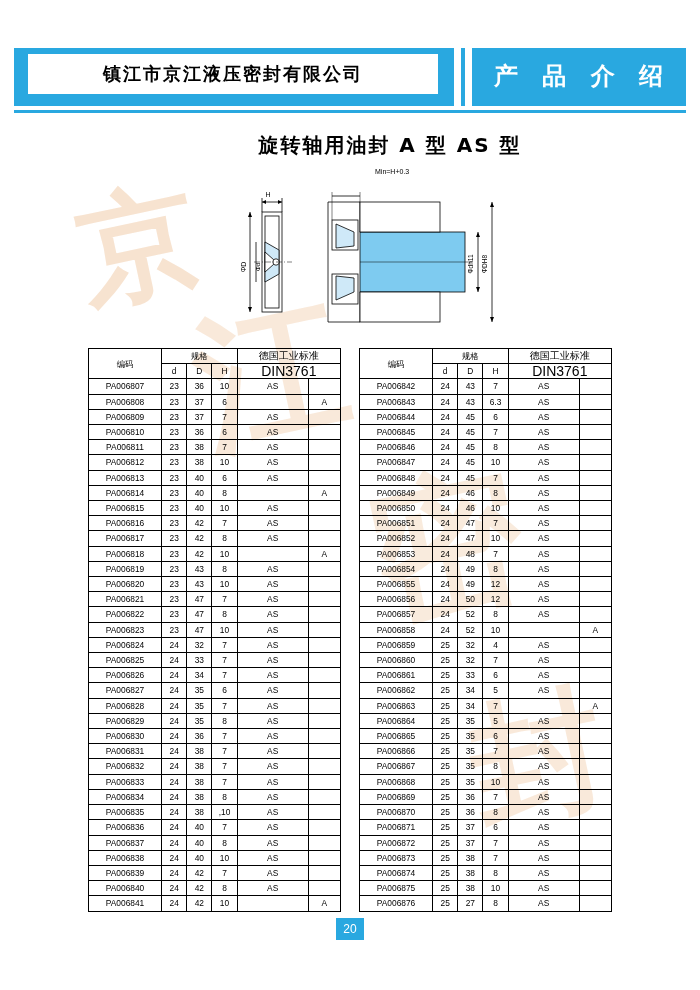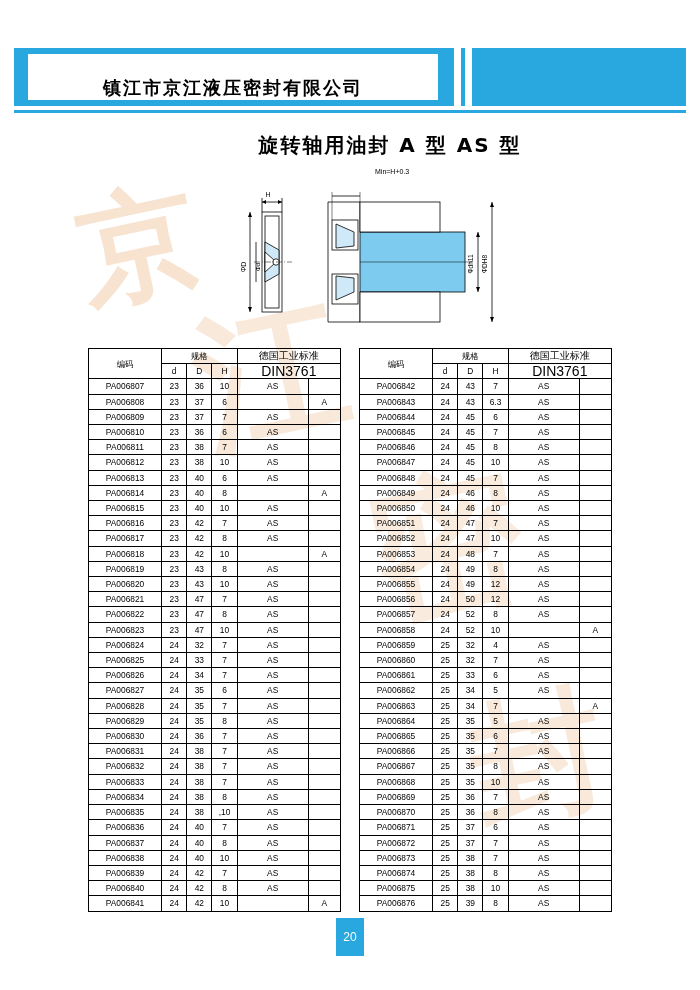--- a/index.html
+++ b/index.html
@@ -16,23 +16,23 @@
   }
   
   .header{
     position:absolute;left:14px;top:48px;width:672px;height:58px;
     background:#29a8e0;
   }
   .header-inner{
     position:absolute;left:0;top:0;width:100%;height:100%;
   }
   .company-plate{
-    position:absolute;left:14px;top:6px;width:410px;height:46px;
+    position:absolute;left:14px;top:6px;width:410px;height:40px;
     background:#ffffff;
-    display:flex;align-items:flex-end;justify-content:center;
+    display:flex;align-items:center;justify-content:center;
   }
   .company-name{
     font-family:"DejaVu Sans", sans-serif;
     font-size:18px;font-weight:bold;color:#000;letter-spacing:2px;
   }
   .sep-bars{
     position:absolute;left:440px;top:0px;width:24px;height:58px;
   }
   .sep-bars i{
     position:absolute;top:0;width:7px;height:58px;background:#ffffff;display:block;
@@ -108,21 +108,21 @@
   .col-D{width:25px;}
   .col-H{width:25px;}
   .col-std{width:72px;}
   .col-a{width:32px;}
   .th-group{font-size:8.4px;}
   .th-std{font-size:10px;}
   .th-std2{font-size:14px;}
 
   
   .page-num{
-    position:absolute;left:336px;top:918px;width:28px;height:38px;
+    position:absolute;left:336px;top:918px;width:28px;height:22px;
     background:#29a8e0;color:#fff;font-size:12px;
     display:flex;align-items:center;justify-content:center;
     font-family:"Liberation Sans", sans-serif;
   }
 </style>
 </head>
 <body>
 
 <div class="page">
 
@@ -135,20 +135,21 @@
 
   <div class="header">
     <div class="header-inner">
       <div class="company-plate">
         <span class="company-name">镇江市京江液压密封有限公司</span>
       </div>
       <div class="sep-bars">
           <i></i>
           <i></i>
         </div>
+      <div class="header-title">产 品 介 绍</div>
     </div>
   </div>
   <div class="header-rule"></div>
 
   <div class="section-title">旋转轴用油封 A 型   AS 型</div>
 
   <div class="drawing">
     <svg width="300" height="165" viewBox="0 0 300 165" xmlns="http://www.w3.org/2000/svg">
 
       <g stroke="#000" fill="none" stroke-width="0.8">
@@ -800,21 +801,21 @@
             <td class="col-code">PA006875</td>
             <td class="col-d">25</td>
             <td class="col-D">38</td>
             <td class="col-H">10</td>
             <td class="col-std">AS</td>
             <td class="col-a"></td>
           </tr>
           <tr>
             <td class="col-code">PA006876</td>
             <td class="col-d">25</td>
-            <td class="col-D">39</td>
+            <td class="col-D">27</td>
             <td class="col-H">8</td>
             <td class="col-std">AS</td>
             <td class="col-a"></td>
           </tr>
         </tbody>
     </table>
 
   </div>
 
   <div class="page-num">20</div>

